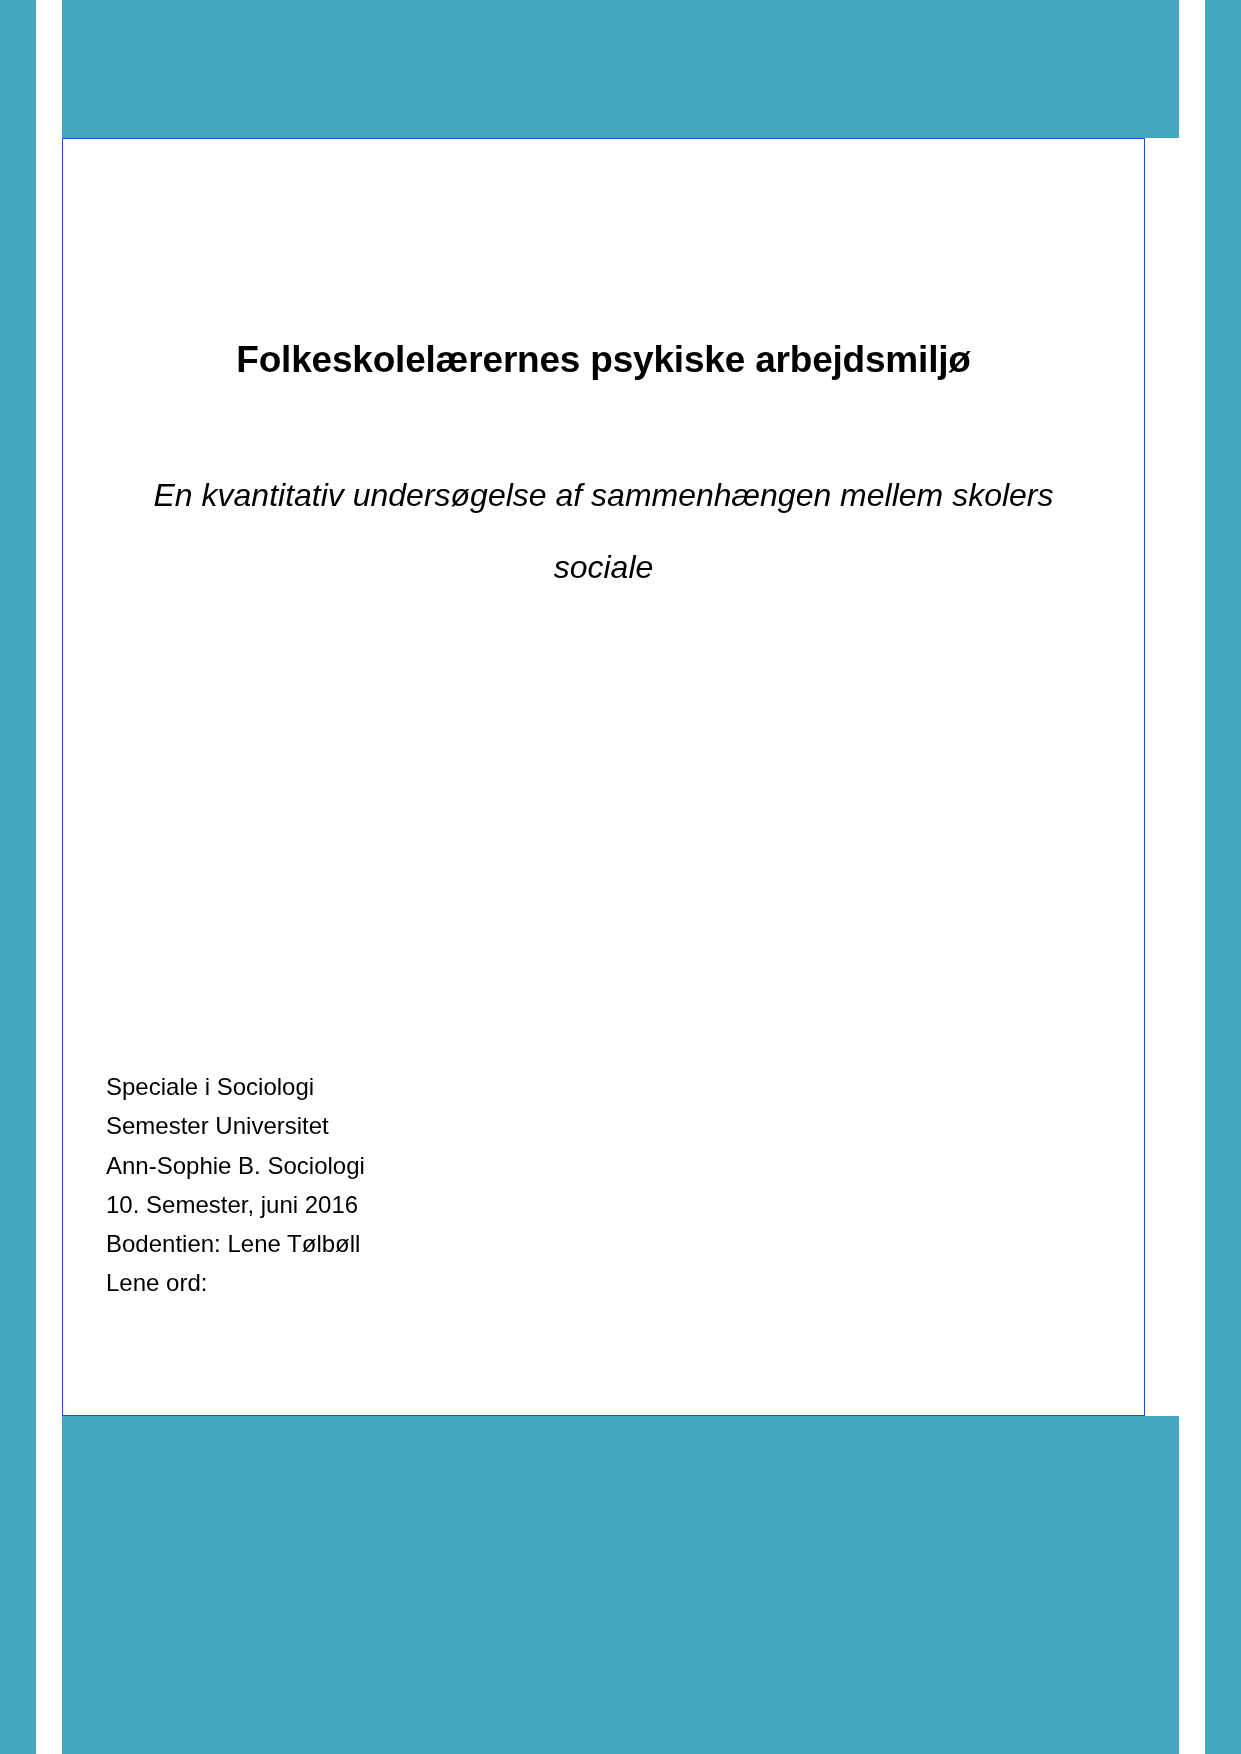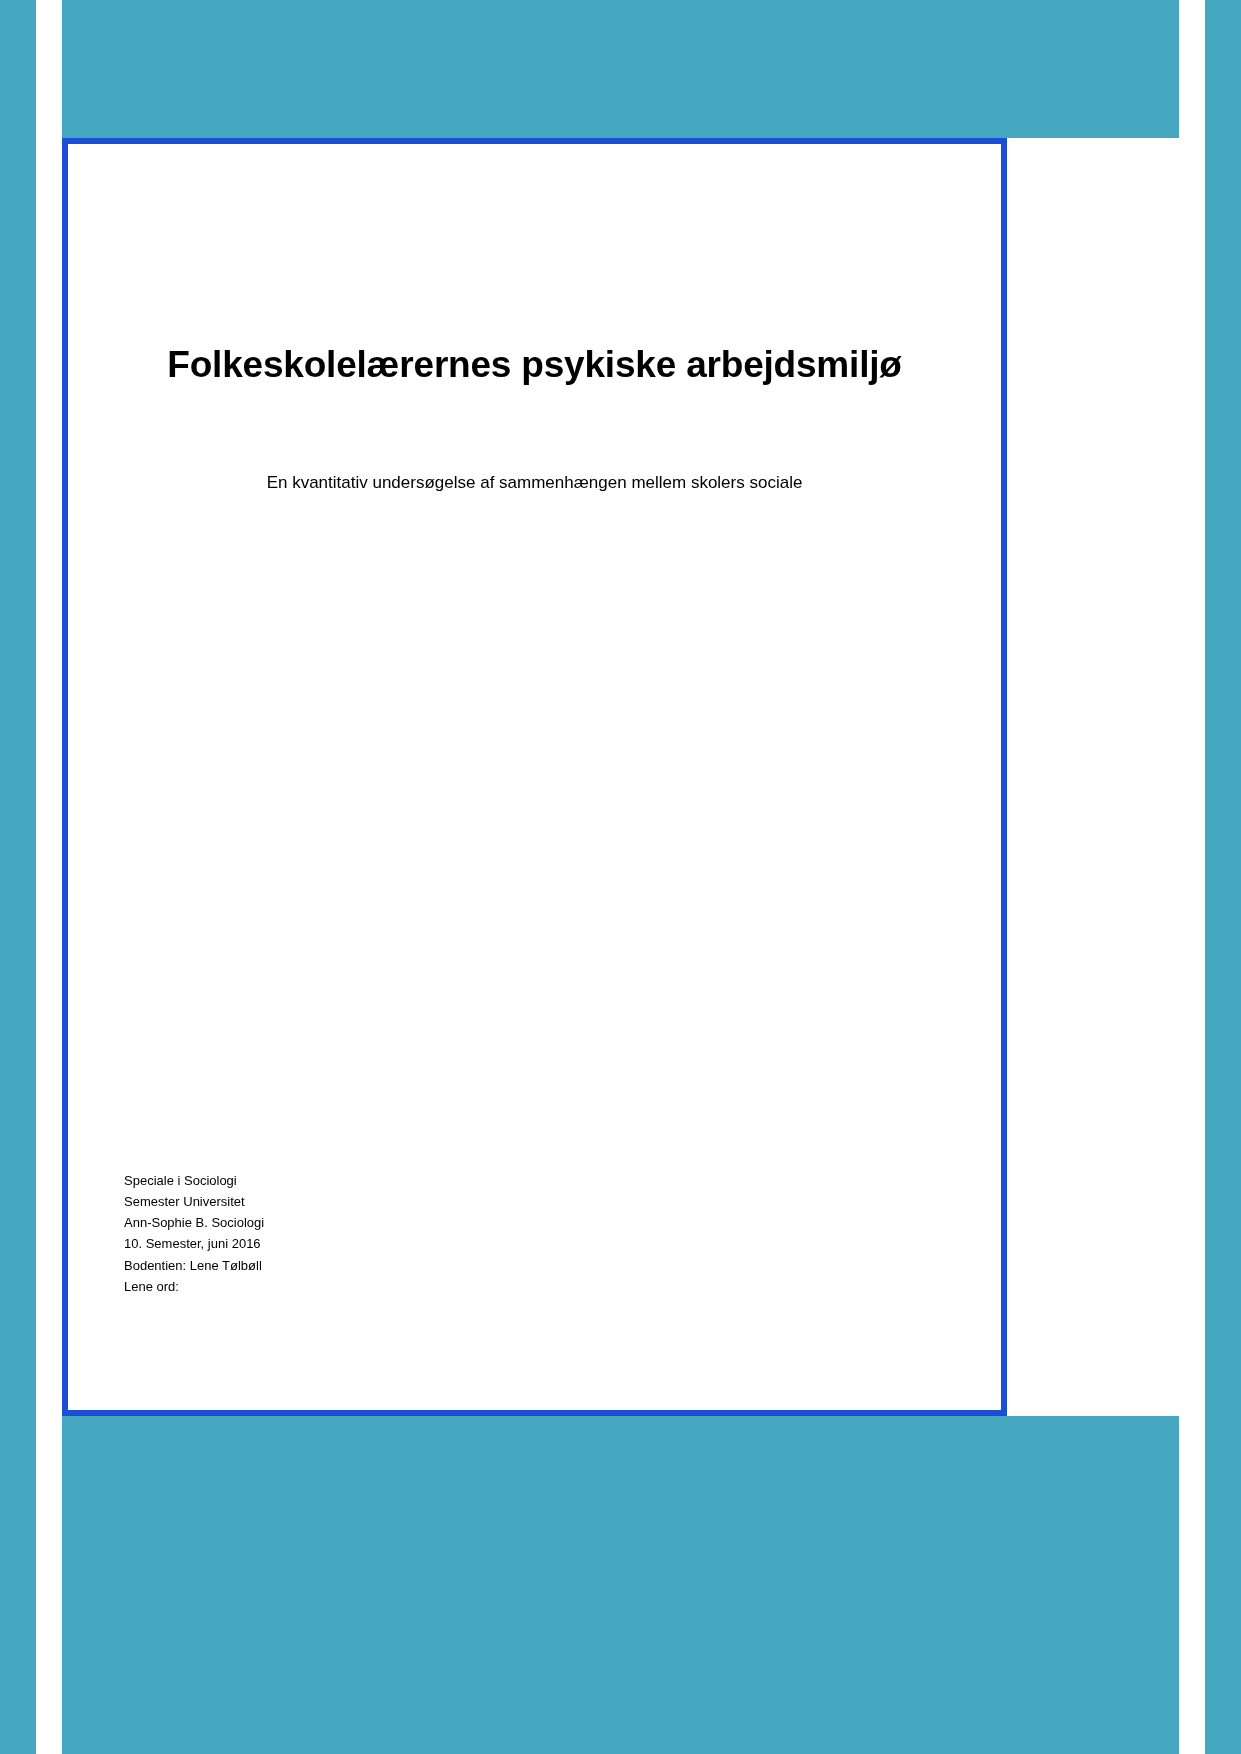--- a/index.html
+++ b/index.html
@@ -75,24 +75,24 @@
     width: 26px;
     height: 1754px;
     background: #ffffff;
   }
 
   
   .sheet {
     position: absolute;
     left: 62px;
     top: 138px;
-    width: 945px;
+    width: 1083px;
     height: 1278px;
     background: #ffffff;
-    border: 6px solid #1d4ed8;
+    border: 1px solid #1d4ed8;
     box-sizing: border-box;
   }
 
   
 
   .title {
     position: absolute;
     left: 0;
     right: 0;
     top: 174px;
@@ -103,34 +103,35 @@
     letter-spacing: -0.2px;
     line-height: 1.2;
   }
 
   .subtitle {
     position: absolute;
     left: 55px;
     right: 55px;
     top: 320px;
     text-align: center;
-    font-size: 17px;
+    font-size: 32px;
+    font-style: italic;
     color: #000000;
     line-height: 2.25;
   }
 
   .subtitle .sub-line {
     display: block;
   }
 
   .meta {
     position: absolute;
-    left: 56px;
+    left: 43px;
     bottom: 113px;
-    font-size: 13px;
+    font-size: 24px;
     color: #000000;
     line-height: 1.63;
     margin-top: 28px;
   }
 
   .meta .meta-line {
     display: block;
     white-space: pre;
   }
 </style>

